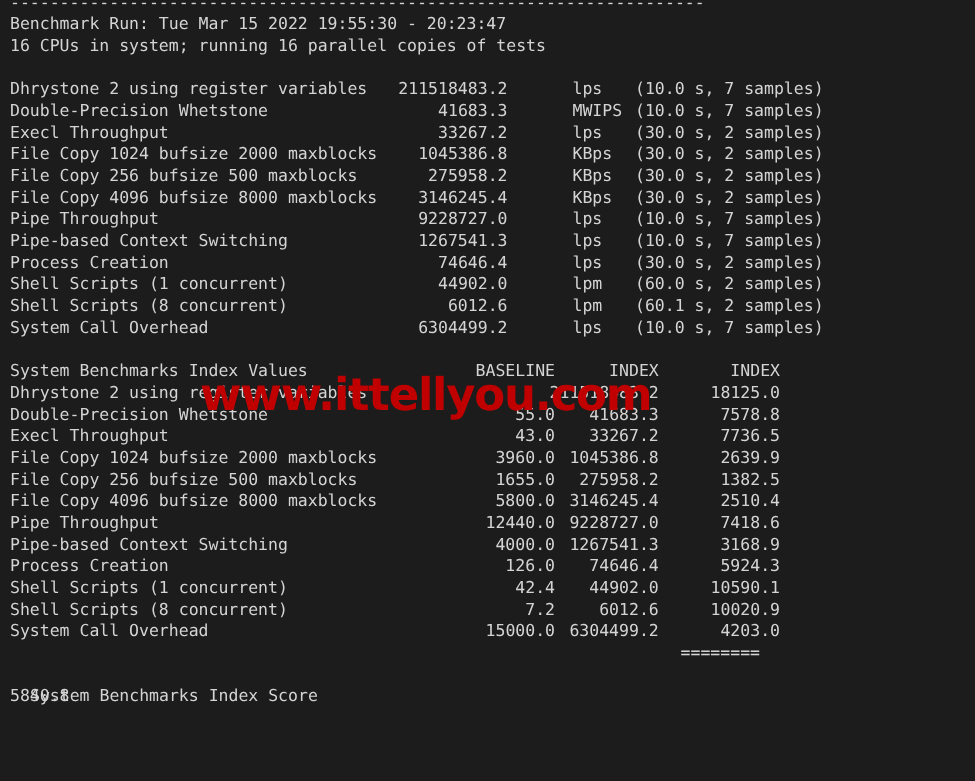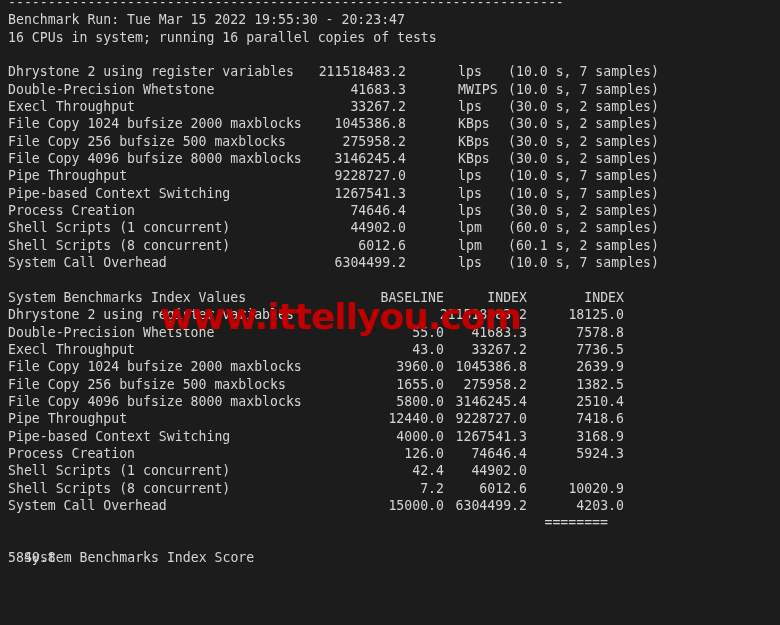--- a/index.html
+++ b/index.html
@@ -195,21 +195,21 @@
     <div id="index-block">
         <div class="idx-row"><span class="lbl">Dhrystone 2 using register variables</span><span class="c-res">211518483.2</span><span class="c-idx">18125.0</span></div>
         <div class="idx-row"><span class="lbl">Double-Precision Whetstone</span><span class="c-base">55.0</span><span class="c-res">41683.3</span><span class="c-idx">7578.8</span></div>
         <div class="idx-row"><span class="lbl">Execl Throughput</span><span class="c-base">43.0</span><span class="c-res">33267.2</span><span class="c-idx">7736.5</span></div>
         <div class="idx-row"><span class="lbl">File Copy 1024 bufsize 2000 maxblocks</span><span class="c-base">3960.0</span><span class="c-res">1045386.8</span><span class="c-idx">2639.9</span></div>
         <div class="idx-row"><span class="lbl">File Copy 256 bufsize 500 maxblocks</span><span class="c-base">1655.0</span><span class="c-res">275958.2</span><span class="c-idx">1382.5</span></div>
         <div class="idx-row"><span class="lbl">File Copy 4096 bufsize 8000 maxblocks</span><span class="c-base">5800.0</span><span class="c-res">3146245.4</span><span class="c-idx">2510.4</span></div>
         <div class="idx-row"><span class="lbl">Pipe Throughput</span><span class="c-base">12440.0</span><span class="c-res">9228727.0</span><span class="c-idx">7418.6</span></div>
         <div class="idx-row"><span class="lbl">Pipe-based Context Switching</span><span class="c-base">4000.0</span><span class="c-res">1267541.3</span><span class="c-idx">3168.9</span></div>
         <div class="idx-row"><span class="lbl">Process Creation</span><span class="c-base">126.0</span><span class="c-res">74646.4</span><span class="c-idx">5924.3</span></div>
-        <div class="idx-row"><span class="lbl">Shell Scripts (1 concurrent)</span><span class="c-base">42.4</span><span class="c-res">44902.0</span></div>
+        <div class="idx-row"><span class="lbl">Shell Scripts (1 concurrent)</span><span class="c-base">42.4</span><span class="c-res">44902.0</span><span class="c-idx">10590.1</span></div>
         <div class="idx-row"><span class="lbl">Shell Scripts (8 concurrent)</span><span class="c-base">7.2</span><span class="c-res">6012.6</span><span class="c-idx">10020.9</span></div>
         <div class="idx-row"><span class="lbl">System Call Overhead</span><span class="c-base">15000.0</span><span class="c-res">6304499.2</span><span class="c-idx">4203.0</span></div>
       </div>
 
     <div class="sep-row">
       <span class="c-idx">========</span>
     </div>
 
     <div class="blank"></div>
 

